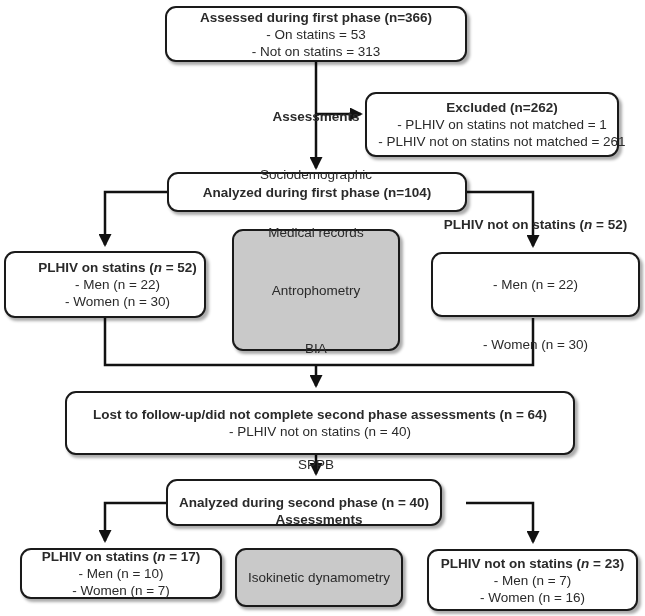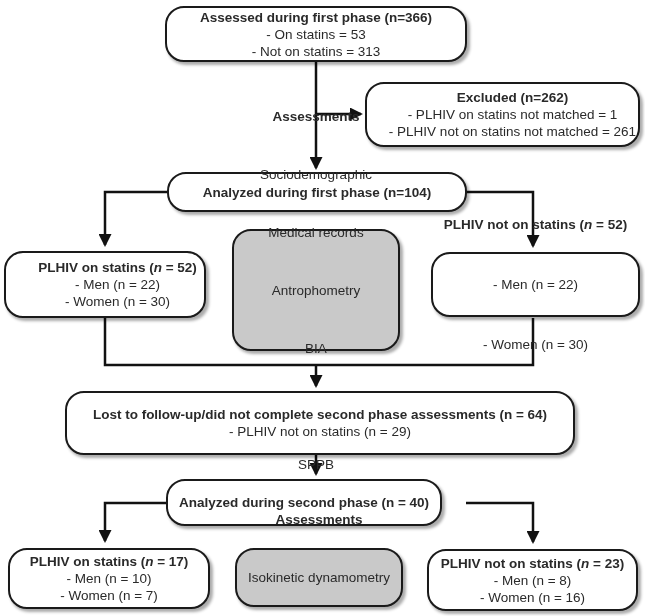--- a/index.html
+++ b/index.html
@@ -13,21 +13,21 @@
   html,body{margin:0;padding:0;background:var(--page-bg);}
   #stage{
     position:relative;width:645px;height:616px;background:var(--page-bg);
     font-family:"Liberation Sans","DejaVu Sans",sans-serif;color:var(--text);
     overflow:hidden;
   }
   .box{
     position:absolute;box-sizing:border-box;
     background:var(--box-fill);
     border:2px solid var(--box-border);
-    border-radius:19px;
+    border-radius:11px;
     box-shadow:2.5px 3px 3px rgba(0,0,0,0.33);
     display:flex;flex-direction:column;justify-content:center;align-items:center;
     text-align:center;font-size:13.5px;line-height:17px;
     padding:2px 4px;z-index:2;
   }
   .box .title{font-weight:bold;white-space:nowrap;}
   .box .line{white-space:nowrap;}
   .gray{background:var(--assessment-fill);gap:41px;}
   .ital{font-style:italic;}
   svg.connectors{
@@ -57,21 +57,21 @@
     <path d="M166 503 H105 V541" marker-end="url(#ah)"></path>
     <path d="M466 503 H533 V542" marker-end="url(#ah)"></path>
   </svg>
 
   <div class="box" style="left:165px;top:6px;width:302px;height:56px;">
     <div class="title">Assessed during first phase (n=366)</div>
     <div class="line">- On statins = 53</div>
     <div class="line">- Not on statins = 313</div>
   </div>
 
-  <div class="box" style="left:365px;top:82px;width:275px;height:65px;padding-left:24px;">
+  <div class="box" style="left:365px;top:92px;width:254px;height:65px;padding-left:24px;">
     <div class="title">Excluded (n=262)</div>
     <div class="line">- PLHIV on statins not matched = 1</div>
     <div class="line">- PLHIV not on statins not matched = 261</div>
   </div>
 
   <div class="box" style="left:167px;top:172px;width:300px;height:40px;">
     <div class="title">Analyzed during first phase (n=104)</div>
   </div>
 
   <div class="box" style="left:4px;top:251px;width:202px;height:67px;padding-left:29px;">
@@ -91,38 +91,38 @@
   </div>
 
   <div class="box" style="left:431px;top:252px;width:209px;height:65px;gap:43px;">
     <div class="title"><span>PLHIV not on statins (</span><span class="ital">n</span><span> = 52)</span></div>
     <div class="line">- Men (n = 22)</div>
     <div class="line">- Women (n = 30)</div>
   </div>
 
   <div class="box" style="left:65px;top:391px;width:510px;height:64px;text-align:center;">
     <div class="title">Lost to follow-up/did not complete second phase assessments (n = 64)</div>
-    <div class="line">- PLHIV not on statins (n = 29)</div>
+    <div class="line">- PLHIV not on statins (n = 40)</div>
   </div>
 
   <div class="box" style="left:166px;top:479px;width:276px;height:47px;">
     <div class="title">Analyzed during second phase (n = 40)</div>
   </div>
 
-  <div class="box" style="left:8px;top:548px;width:202px;height:61px;">
+  <div class="box" style="left:20px;top:548px;width:202px;height:51px;">
     <div class="title"><span>PLHIV on statins (</span><span class="ital">n</span><span> = 17)</span></div>
     <div class="line">- Men (n = 10)</div>
     <div class="line">- Women (n = 7)</div>
   </div>
 
   <div class="box gray" style="left:235px;top:548px;width:168px;height:59px;">
     <div class="title">Assessments</div>
     <div class="line">Isokinetic dynamometry</div>
     <div class="line">DXA</div>
   </div>
 
   <div class="box" style="left:427px;top:549px;width:211px;height:62px;">
     <div class="title"><span>PLHIV not on statins (</span><span class="ital">n</span><span> = 23)</span></div>
-    <div class="line">- Men (n = 8)</div>
+    <div class="line">- Men (n = 7)</div>
     <div class="line">- Women (n = 16)</div>
   </div>
 
 </div>
 
 </body></html>

